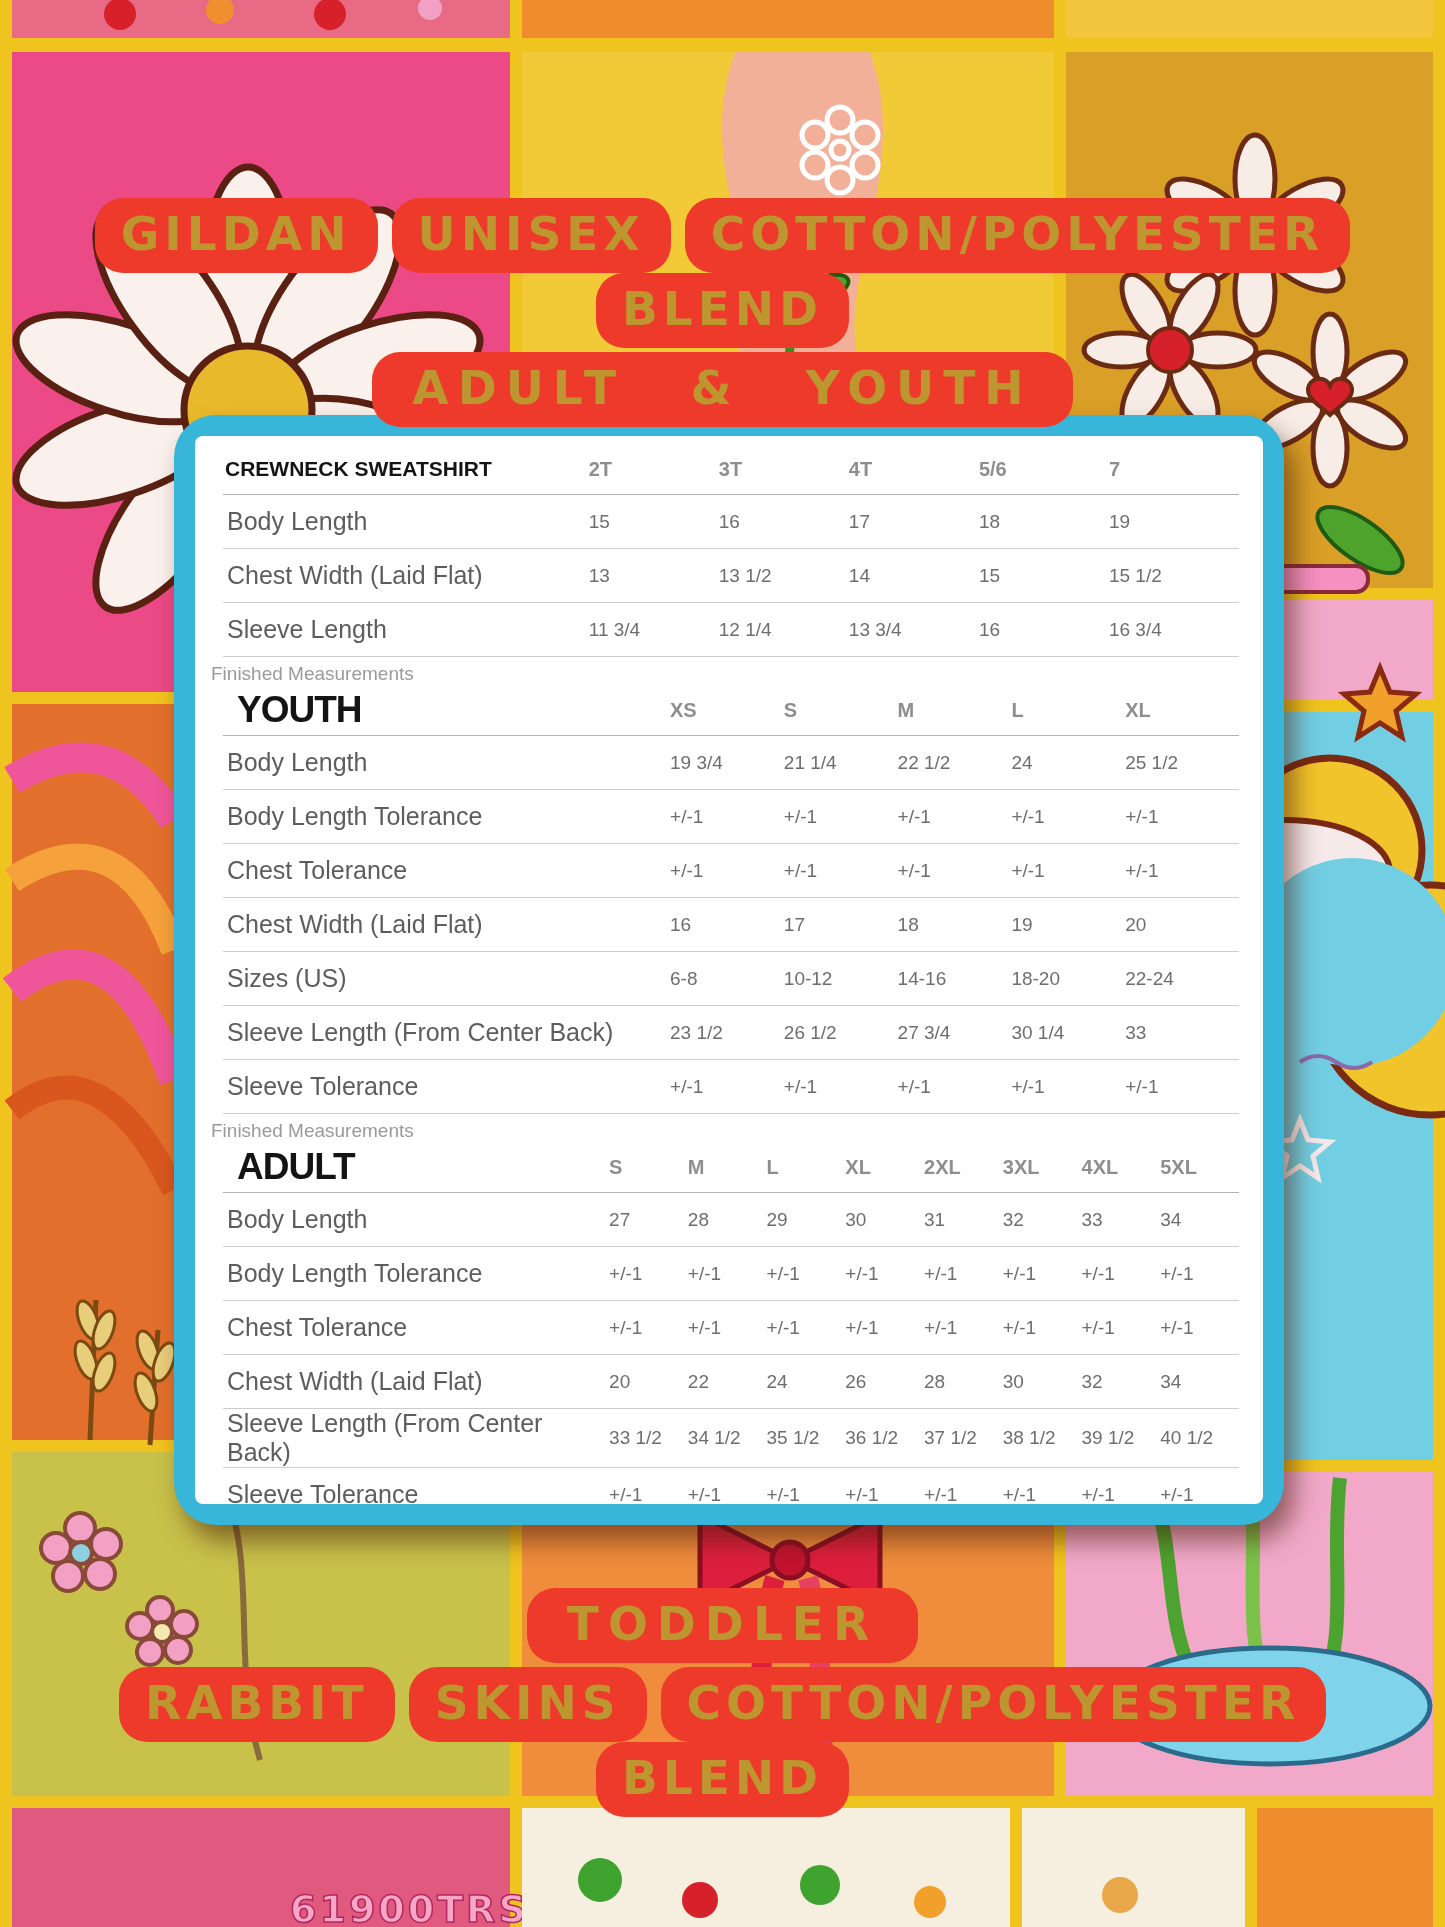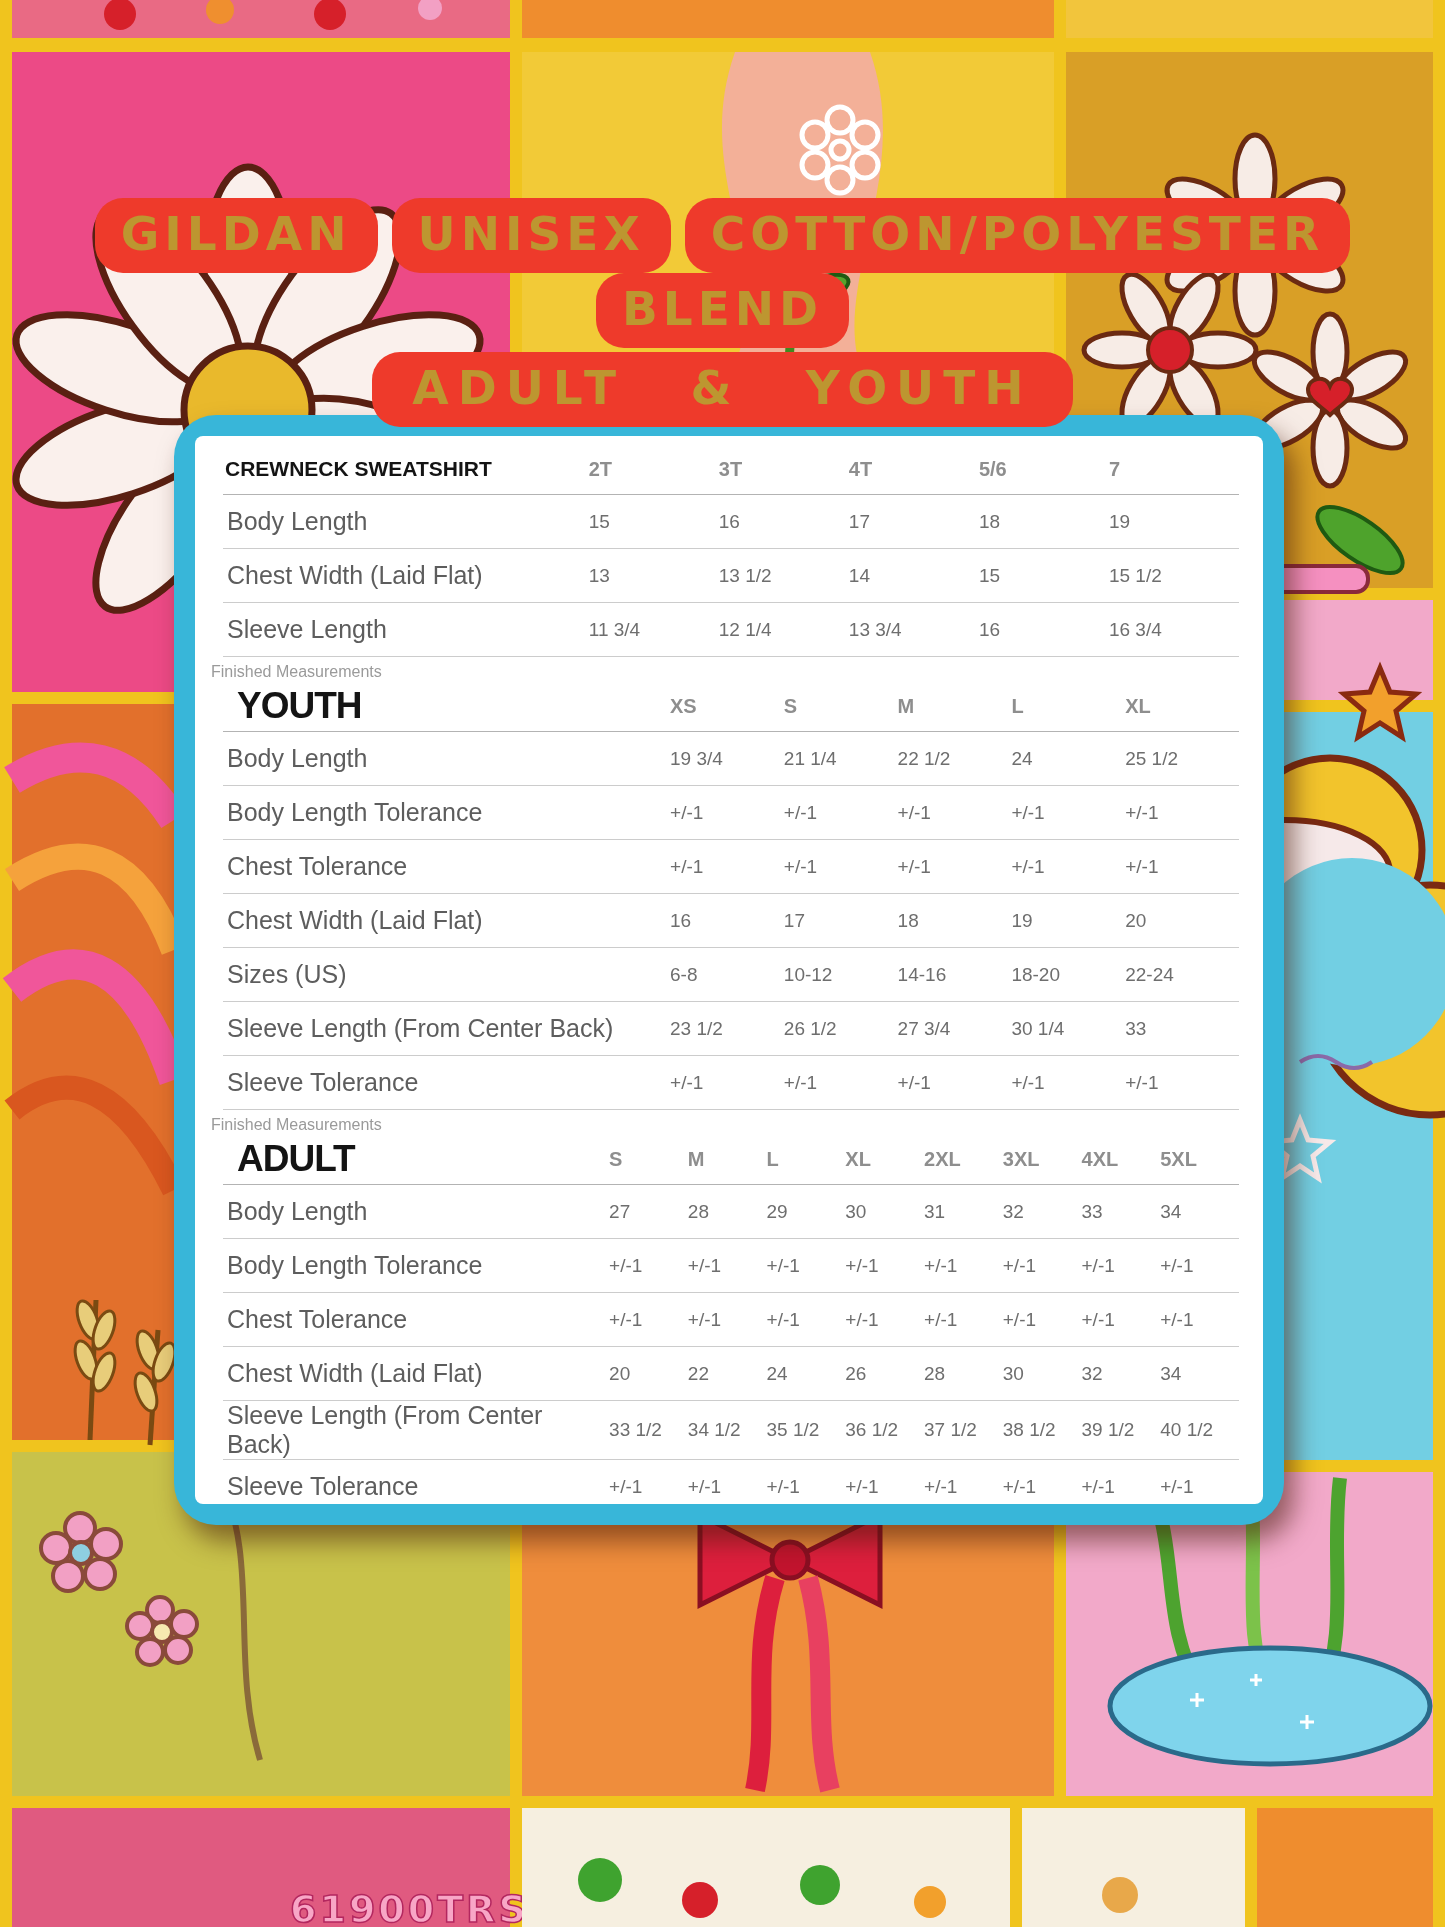--- a/index.html
+++ b/index.html
@@ -31,21 +31,21 @@
     background:#ffffff;width:100%;height:100%;box-sizing:border-box;
     border-radius:8px;padding:8px 24px 0 28px;overflow:hidden;
   }
   .trow{display:grid;align-items:center;border-bottom:1px solid #cccccc;min-height:53px;}
   .trow.thead{min-height:50px;border-bottom:1px solid #b3b3b3;}
   .cols-crewneck{grid-template-columns:36% repeat(5,1fr);}
   .cols-youth{grid-template-columns:44% repeat(5,1fr);}
   .cols-adult{grid-template-columns:38% repeat(8,1fr);}
   .big-title{font-weight:800;color:#141414;font-size:37px;letter-spacing:-1px;padding-left:14px;}
   .big-title.crew{font-size:21px;letter-spacing:0;padding-left:2px;}
-  .pre-label{color:#9a9a9a;font-size:16px;margin:6px 0 0 -12px;}
+  .pre-label{color:#9a9a9a;font-size:19px;margin:6px 0 0 -12px;}
   .col-h{font-weight:bold;color:#8e8e8e;font-size:20px;}
   .rlabel{color:#5d5d5d;font-size:25px;padding-left:4px;}
   .cell{color:#6e6e6e;font-size:19px;}
 </style>
 </head>
 <body>
 
 <div class="stage">
 
   <svg class="bg" width="1445" height="1927" viewBox="0 0 1445 1927" xmlns="http://www.w3.org/2000/svg">
@@ -424,14 +424,20 @@
             <div class="cell">+/-1</div>
             <div class="cell">+/-1</div>
             <div class="cell">+/-1</div>
             <div class="cell">+/-1</div>
             <div class="cell">+/-1</div>
           </div>
         </div>
     </div>
   </div>
 
+  <div class="title title-bottom">
+    <div class="tline">
+      <span class="blob single">TODDLER</span>
+    </div>
+    <div class="tline"><span class="blob">RABBIT</span><span class="blob">SKINS</span><span class="blob">COTTON/POLYESTER</span><span class="blob">BLEND</span></div>
+  </div>
 
 </div>
 
 </body></html>

